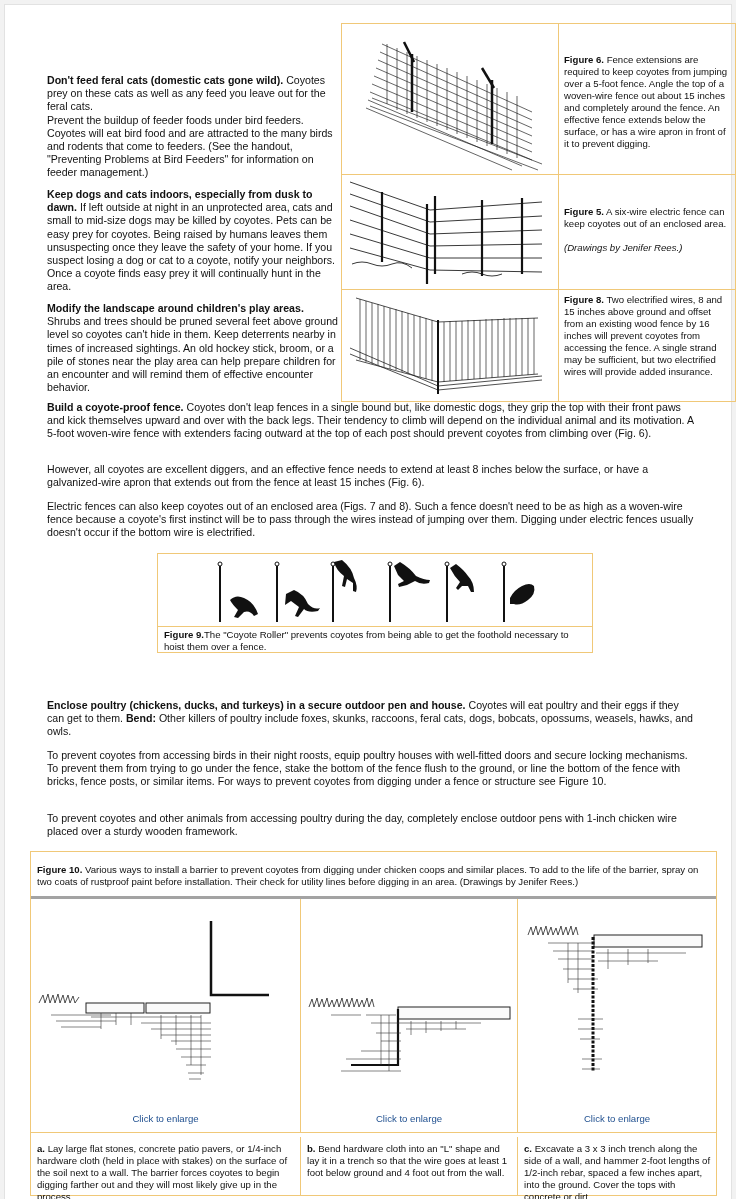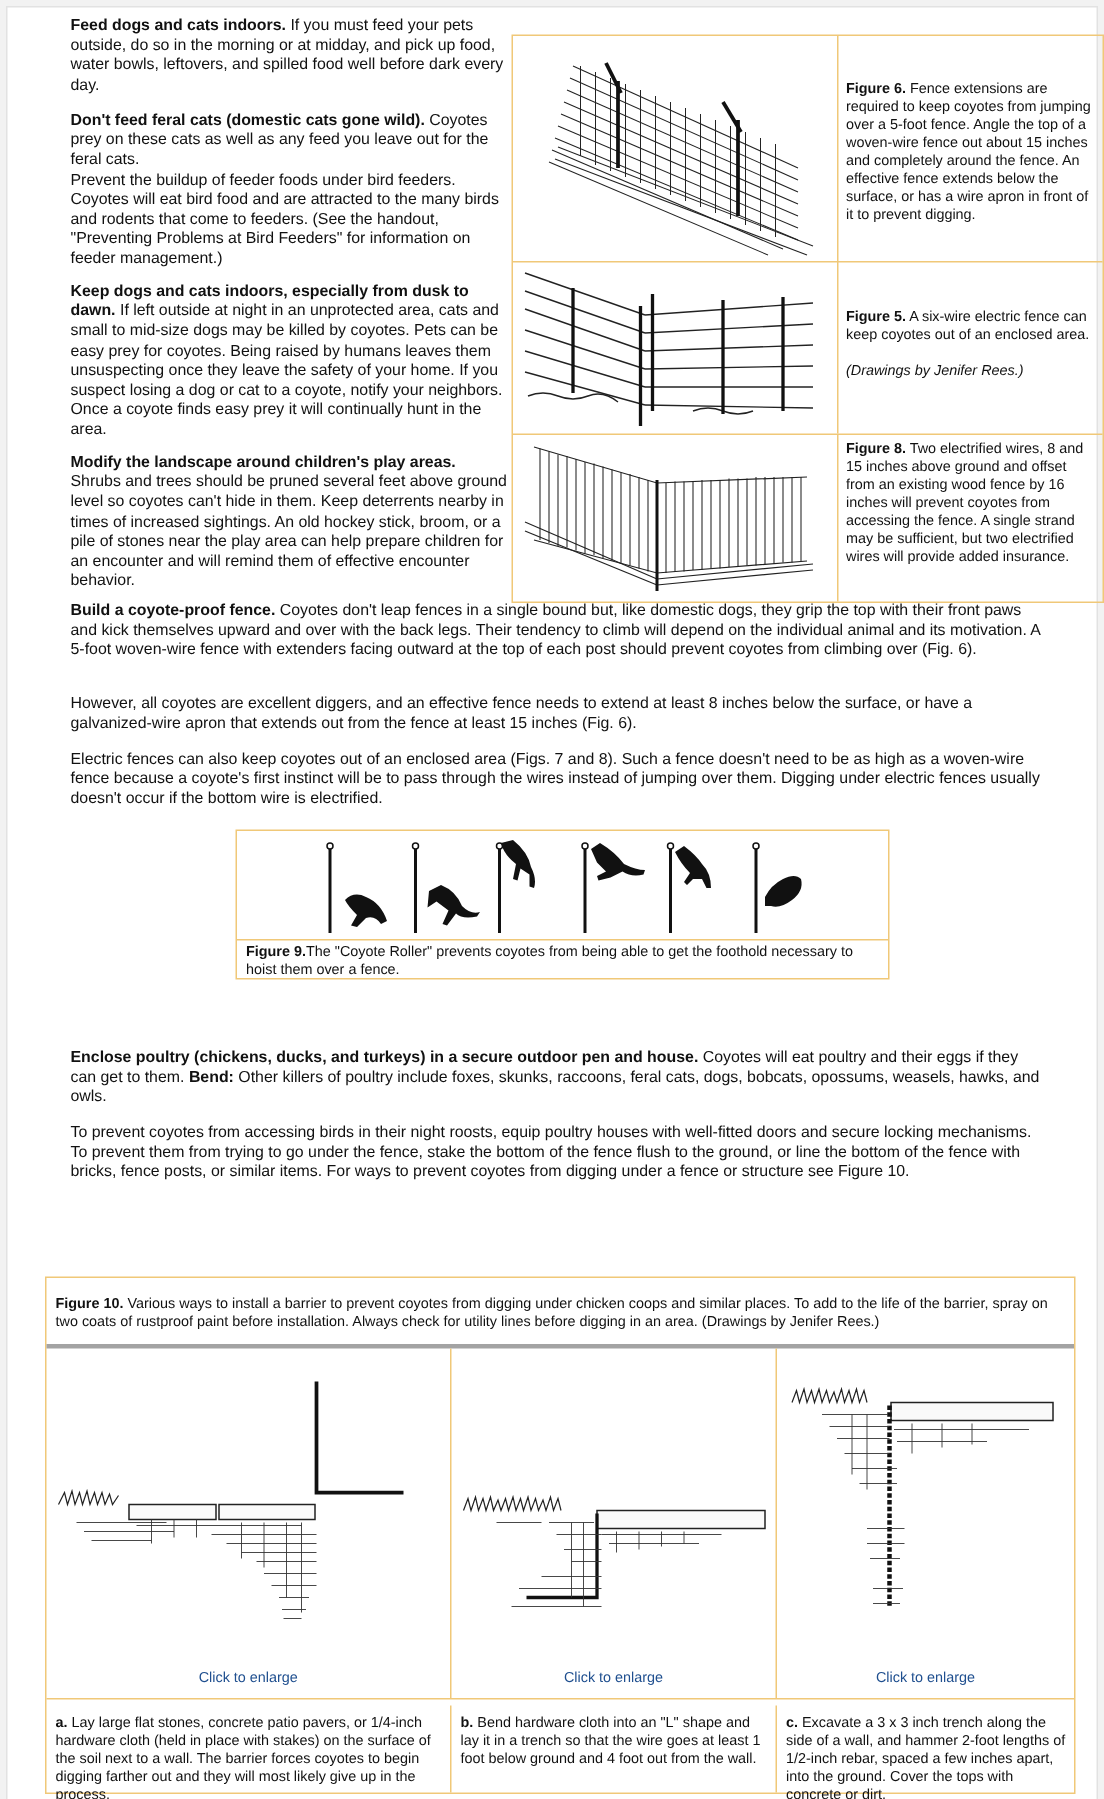--- a/index.html
+++ b/index.html
@@ -31,21 +31,20 @@
   .fig10 .link{position:absolute;bottom:8px;left:0;width:100%;text-align:center;font-size:9.6px;color:#1f4f8f;cursor:pointer;}
   .fig10 .row2{position:absolute;left:0;top:285px;width:685px;height:58px;}
   .fig10 .desc{position:absolute;top:6px;font-size:9.6px;line-height:12px;}
   .cutoff{position:absolute;left:42px;top:1192px;width:650px;height:7px;overflow:hidden;font-size:10.6px;line-height:13px;font-weight:bold;}
 </style>
 </head>
 <body>
 
 <div class="page">
 
-  <p class="p lcol" style="top:6px"><b>Feed dogs and cats indoors.</b><span> If you must feed your pets outside, do so in the morning or at midday, and pick up food, water bowls, leftovers, and spilled food well before dark every day.</span></p>
 
   <p class="p lcol" style="top:69px"><b>Don't feed feral cats (domestic cats gone wild).</b><span> Coyotes prey on these cats as well as any feed you leave out for the feral cats.</span><br><span>Prevent the buildup of feeder foods under bird feeders. Coyotes will eat bird food and are attracted to the many birds and rodents that come to feeders. (See the handout, "Preventing Problems at Bird Feeders" for information on feeder management.)</span></p>
 
   <p class="p lcol" style="top:183px"><b>Keep dogs and cats indoors, especially from dusk to dawn.</b><span> If left outside at night in an unprotected area, cats and small to mid-size dogs may be killed by coyotes. Pets can be easy prey for coyotes. Being raised by humans leaves them unsuspecting once they leave the safety of your home. If you suspect losing a dog or cat to a coyote, notify your neighbors. Once a coyote finds easy prey it will continually hunt in the area.</span></p>
 
   <p class="p lcol" style="top:297px"><b>Modify the landscape around children's play areas.</b><span> Shrubs and trees should be pruned several feet above ground level so coyotes can't hide in them. Keep deterrents nearby in times of increased sightings. An old hockey stick, broom, or a pile of stones near the play area can help prepare children for an encounter and will remind them of effective encounter behavior.</span></p>
 
   <div class="figtable">
     <div class="figrow" style="top:0;height:150px">
       <div class="figimg">
@@ -201,23 +200,24 @@
           <path d="M292 14 l6 -4 q8 6 12 12 q6 6 6 16 l-3 0 l-3 -6 l-6 0 l-4 4 l-2 -2 l4 -6 q-6 -6 -10 -14 z"></path>
           <path d="M352 44 q4 -8 12 -12 q8 -4 12 0 q2 8 -6 14 q-8 6 -14 4 l-4 0 z"></path>
         </g>
       </svg>
     </div>
     <div class="cap"><b>Figure 9.</b><span>The "Coyote Roller" prevents coyotes from being able to get the foothold necessary to hoist them over a fence.</span></div>
   </div>
 
   <p class="p full" style="top:694px"><b>Enclose poultry (chickens, ducks, and turkeys) in a secure outdoor pen and house.</b><span> Coyotes will eat poultry and their eggs if they can get to them. </span><b>Bend:</b><span> Other killers of poultry include foxes, skunks, raccoons, feral cats, dogs, bobcats, opossums, weasels, hawks, and owls.</span></p>
   <p class="p full" style="top:744px"><span>To prevent coyotes from accessing birds in their night roosts, equip poultry houses with well-fitted doors and secure locking mechanisms. To prevent them from trying to go under the fence, stake the bottom of the fence flush to the ground, or line the bottom of the fence with bricks, fence posts, or similar items. For ways to prevent coyotes from digging under a fence or structure see Figure 10.</span></p>
+  <p class="p full" style="top:807px"><span>To prevent coyotes and other animals from accessing poultry during the day, completely enclose outdoor pens with 1-inch chicken wire placed over a sturdy wooden framework.</span></p>
 
   <div class="fig10">
-    <div class="head"><b>Figure 10.</b><span> Various ways to install a barrier to prevent coyotes from digging under chicken coops and similar places. To add to the life of the barrier, spray on two coats of rustproof paint before installation. Always check for utility lines before digging in an area. (Drawings by Jenifer Rees.)</span></div>
+    <div class="head"><b>Figure 10.</b><span> Various ways to install a barrier to prevent coyotes from digging under chicken coops and similar places. To add to the life of the barrier, spray on two coats of rustproof paint before installation. Their check for utility lines before digging in an area. (Drawings by Jenifer Rees.)</span></div>
 
     <div class="row1">
       <div class="cell c1">
         <svg width="269" height="200" viewBox="0 0 269 200">
           <path d="M180 22 V96 H238" stroke="#111" stroke-width="2.5" fill="none"></path>
           <g stroke="#222" stroke-width="1" fill="#fafafa">
             <rect x="55" y="104" width="58" height="10"></rect>
               <rect x="115" y="104" width="64" height="10"></rect>
           </g>
           <path d="M8 104 l4 -8 l2 8 l3 -9 l2 9 l3 -8 l2 8 l3 -9 l2 9 l3 -8 l2 8 l3 -8 l2 8 l3 -7 l2 7 l4 -6" stroke="#222" stroke-width="0.8" fill="none"></path>

